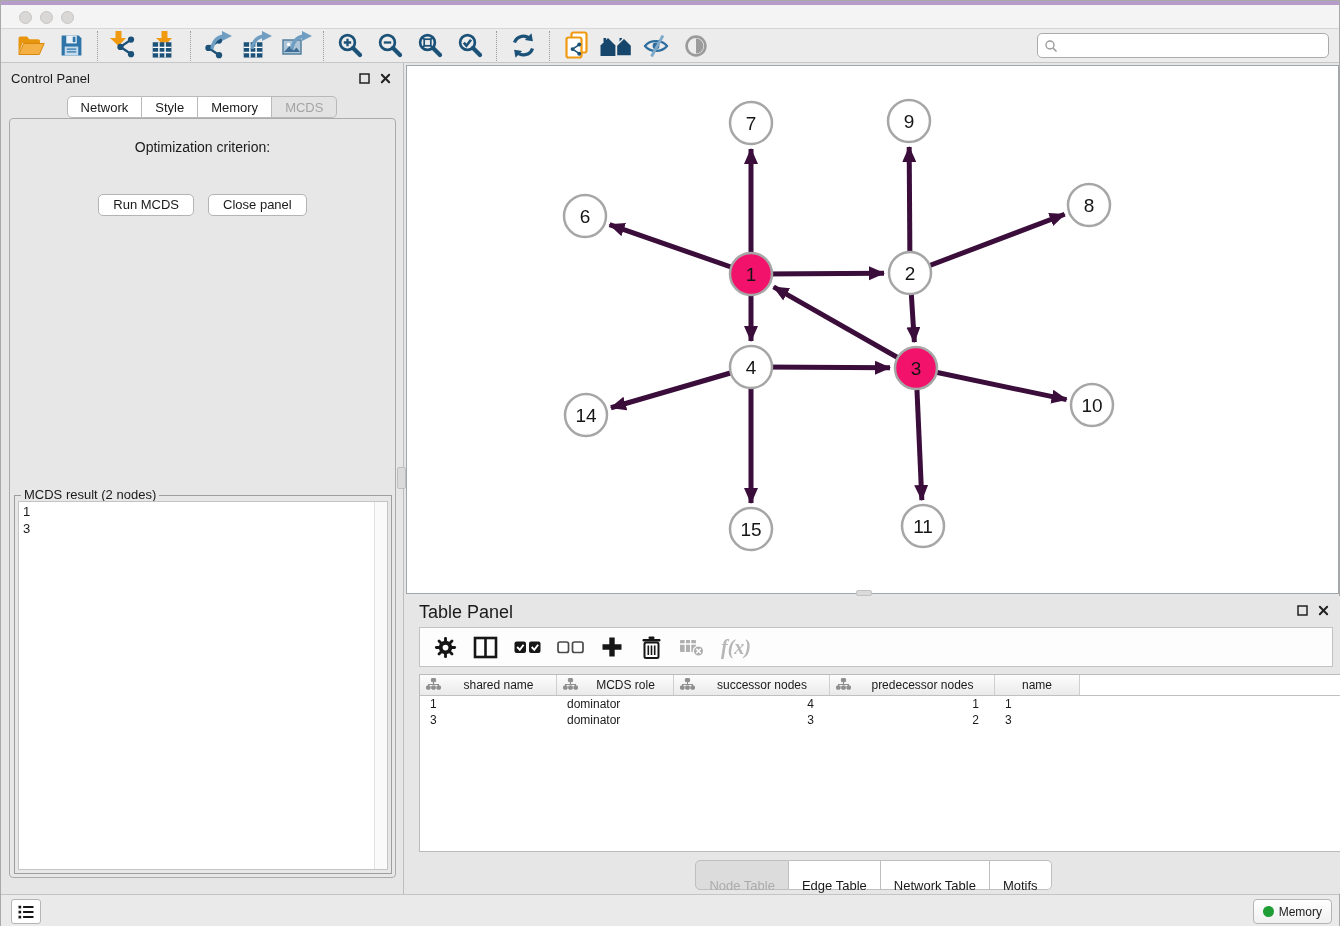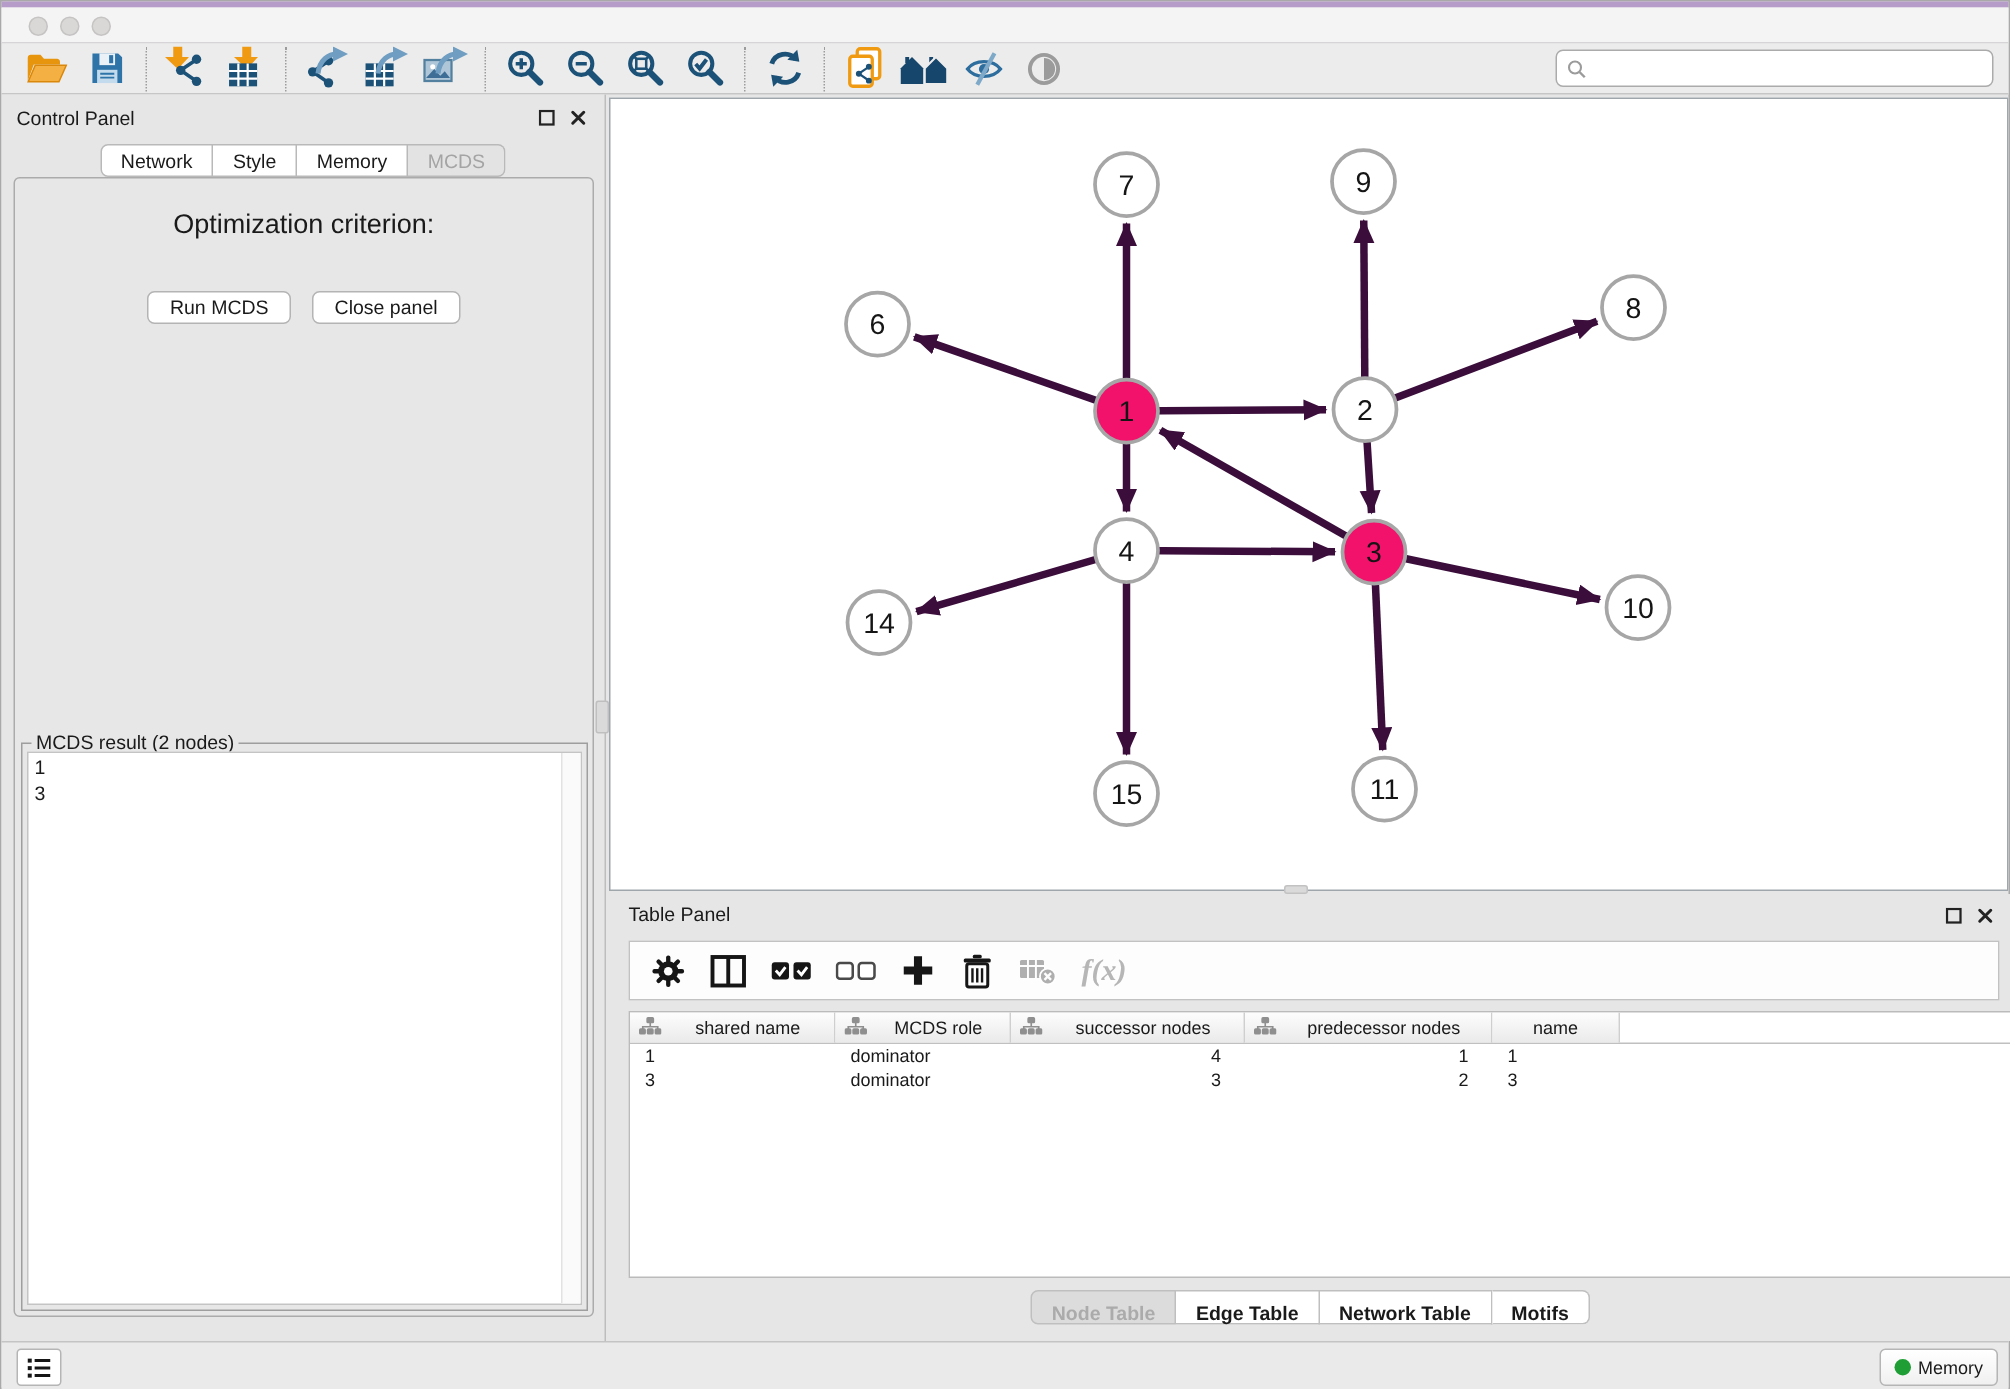--- a/index.html
+++ b/index.html
@@ -32,21 +32,21 @@
   .panel-ctrls { position:absolute; right:12px; top:9px; display:flex; gap:9px; align-items:center; }
   .pc-icon { width:12px; height:12px; display:flex; align-items:center; justify-content:center; }
 
   #cp-tabbar { position:absolute; left:0; top:33px; width:100%; display:flex; justify-content:center;align-items:flex-end; }
   .cp-tab { height:22px; padding:0 13px; font-size:13px; line-height:21px; background:#fff; border:1px solid #B9B9B9; border-left:none; cursor:default; }
   .cp-tab:first-child { border-left:1px solid #B9B9B9; border-radius:5px 0 0 5px; }
   .cp-tab:last-child { border-radius:0 5px 5px 0; }
   .cp-tab.active { background:#E3E3E3; color:#A4A4A4; }
 
   #cp-content { position:absolute; left:8px; top:55px; width:387px; height:760px; border:1px solid #ABABAB; border-radius:4px; background:#E7E7E7; }
-  #opt-label { position:absolute; top:20px; width:100%; text-align:center; font-size:18px; }
+  #opt-label { position:absolute; top:20px; width:100%; text-align:center; font-size:14px; }
   #criterion-select { position:absolute; left:36px; top:42px; width:313px; height:23px; background:#fff; border:1px solid #B4B4B4; border-radius:5px; font-size:13px; display:flex; align-items:center; padding:0 8px; }
   #criterion-select .val { flex:1; }
   .cp-buttons { position:absolute; top:75px; width:100%; display:flex; justify-content:center; gap:14px; }
   .btn { height:22px; background:#fff; border:1px solid #B4B4B4; border-radius:5px; font-size:13px; padding:0 14px; line-height:20px; cursor:default; }
 
   #result-box { position:absolute; left:4px; top:376px; width:378px; height:379px; border:1px solid #9E9E9E; }
   #result-legend { position:absolute; left:6px; top:-9px; background:#E7E7E7; padding:0 3px; font-size:13px; }
   #result-area { position:absolute; left:3px; top:5px; right:3px; bottom:3px; background:#fff; border:1px solid #C4C4C4; font-size:13px; line-height:17px; padding:1px 4px; }
   #result-scroll { position:absolute; right:0; top:0; bottom:0; width:13px; background:#FAFAFA; border-left:1px solid #E2E2E2; }
   .result-line { height:17px; }
@@ -58,36 +58,36 @@
   
   #net-window { position:absolute; left:405px; top:64px; width:933px; height:529px; background:#fff; border:1px solid #9FA6AC; }
   #net-titlebar { position:relative; height:25px; background:#E9E9E9; border-bottom:1px solid #BDBDBD; }
   #net-title { position:absolute; width:100%; text-align:center; top:5px; font-size:13px; color:#1a1a1a; }
   .mac-btns { position:absolute; left:7px; top:6px; display:flex; gap:7px; }
   .mac-btn { width:13px; height:13px; border-radius:50%; display:flex; align-items:center; justify-content:center; }
   #graph-svg { display:block; }
 
   
   #table-panel { position:absolute; left:405px; top:595px; width:935px; height:298px; background:#E6E6E6; }
-  #tp-title { position:absolute; left:13px; top:6px; font-size:13px; }
+  #tp-title { position:absolute; left:13px; top:6px; font-size:18px; }
   #tp-toolbar { position:absolute; left:13px; top:31px; width:914px; height:40px; background:#FDFDFD; border:1px solid #C2C2C2; display:flex; align-items:center; gap:16px; padding-left:14px; }
   .tp-btn { display:flex; align-items:center; cursor:default;font-weight:bold; }
   .tp-btn.disabled { opacity:.95; }
   .fx-label { font-family:"Liberation Serif", serif; font-style:italic; font-size:20px; color:#B3B3B3; }
 
   #tp-table { position:absolute; left:13px; top:78px; width:994px; height:178px; background:#fff; border:1px solid #BBBBBB; overflow:hidden; }
   #tp-head { display:flex; height:21px; border-bottom:1px solid #C0C0C0; }
   .th { display:flex; align-items:center; gap:6px; padding:0 6px; font-size:12px; background:linear-gradient(#FDFDFD,#EAEAEA); border-right:1px solid #CFCFCF; }
   .th .th-label { flex:1; text-align:center; }
   .tr { display:flex; height:16px; }
   .td { font-size:12px; line-height:16px; padding:0 10px; white-space:nowrap; overflow:hidden; }
   .td.r { text-align:right; padding-right:16px; }
 
   #tp-tabs { position:absolute; left:0; top:264px; width:100%; display:flex; justify-content:center; }
-  .tp-tab { height:23px; padding:4px 13px; font-size:13px; font-weight:bold; line-height:22px; background:#fff; border:1px solid #BFBFBF; border-left:none; cursor:default; }
+  .tp-tab { height:23px; padding:14px 13px; font-size:13px; font-weight:normal; line-height:22px; background:#fff; border:1px solid #BFBFBF; border-left:none; cursor:default; }
   .tp-tab:first-child { border-left:1px solid #BFBFBF; border-radius:5px 0 0 5px; }
   .tp-tab:last-child { border-radius:0 5px 5px 0; }
   .tp-tab.active { background:#DCDCDC; color:#ABABAB; }
 
   
   #statusbar { position:absolute; left:0; top:893px; width:100%; height:33px; background:#EAEAEA; border-top:1px solid #C4C4C4; }
   #task-btn { position:absolute; left:10px; top:4px; width:30px; height:25px; background:#fff; border:1px solid #B5B5B5; border-radius:3px; display:flex; align-items:center; justify-content:center; }
   #memory-btn { position:absolute; right:7px; top:4px; height:25px; background:linear-gradient(#fff,#F0F0F0); border:1px solid #B5B5B5; border-radius:4px; display:flex; align-items:center; gap:5px; padding:0 9px; font-size:12px; }
   #memory-dot { width:11px; height:11px; border-radius:50%; background:#1E9E35; }
 </style>

